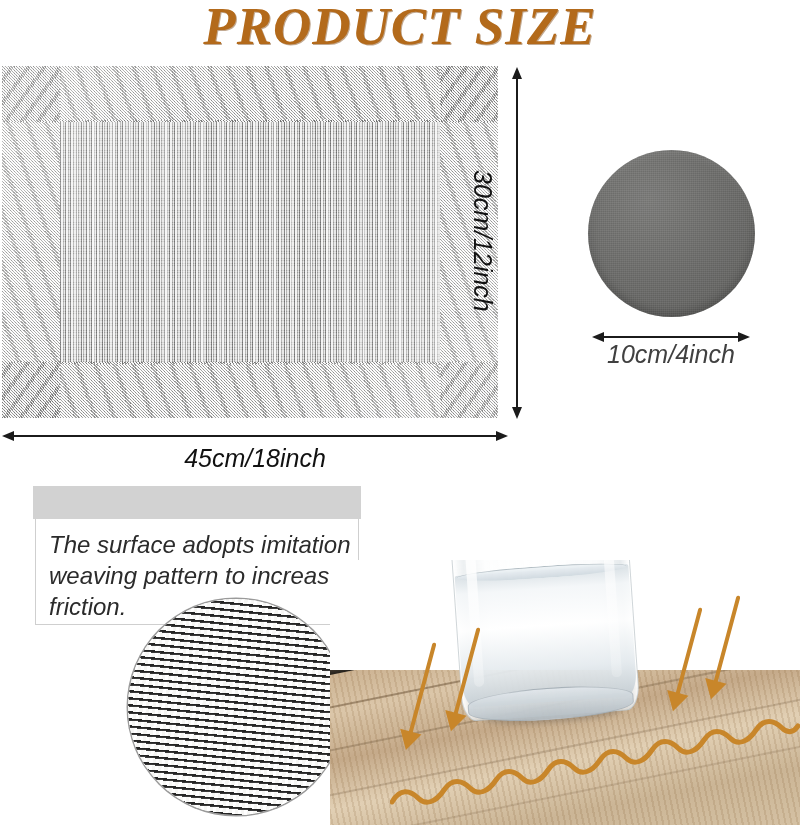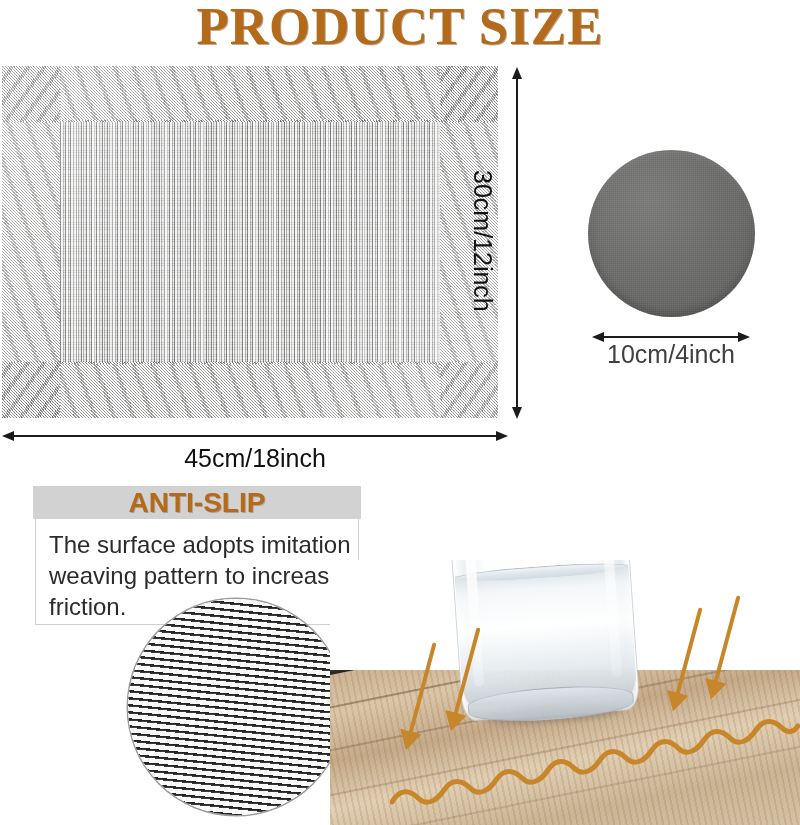--- a/index.html
+++ b/index.html
@@ -1,20 +1,20 @@
 <!DOCTYPE html>
 <html><head>
 <meta charset="utf-8">
 <style>
   html,body{margin:0;padding:0;background:#fff;}
   body{
     width:800px;height:825px;position:relative;overflow:hidden;
     font-family:"Liberation Sans", sans-serif;
   }
-  .stage{position:absolute;left:0;top:0;width:644px;height:825px;background:#ffffff;}
+  .stage{position:absolute;left:0;top:0;width:644px;height:825px;background:#ffffff;font-style:italic;}
 
   
   #title{
     position:absolute;left:0;top:-2px;width:800px;height:58px;
     text-align:center;
     font-family:"Liberation Serif", serif;
     font-weight:bold;
     font-size:53px;
     letter-spacing:1px;
     color:#b36a1b;
@@ -296,21 +296,20 @@
 
   <div id="coaster"></div>
   <div>
     <div class="dim-line-h" style="left:602px;top:336px;width:138px;"></div>
     <div class="arrow arrow-left" style="left:592px;top:332px;"></div>
     <div class="arrow arrow-right" style="left:738px;top:332px;"></div>
     <div id="label-coaster">10cm/4inch</div>
   </div>
 
   <div id="antislip-header"></div>
-  <div id="antislip-title">ANTI-SLIP</div>
   <div id="antislip-box"></div>
   <div id="antislip-text">The surface adopts imitation weaving pattern to increase friction.</div>
 
   <div id="mag-connector"></div>
   <div id="magnifier">
     <div class="macro"></div>
     <div class="macro2"></div>
   </div>
 
   <div id="scene">

